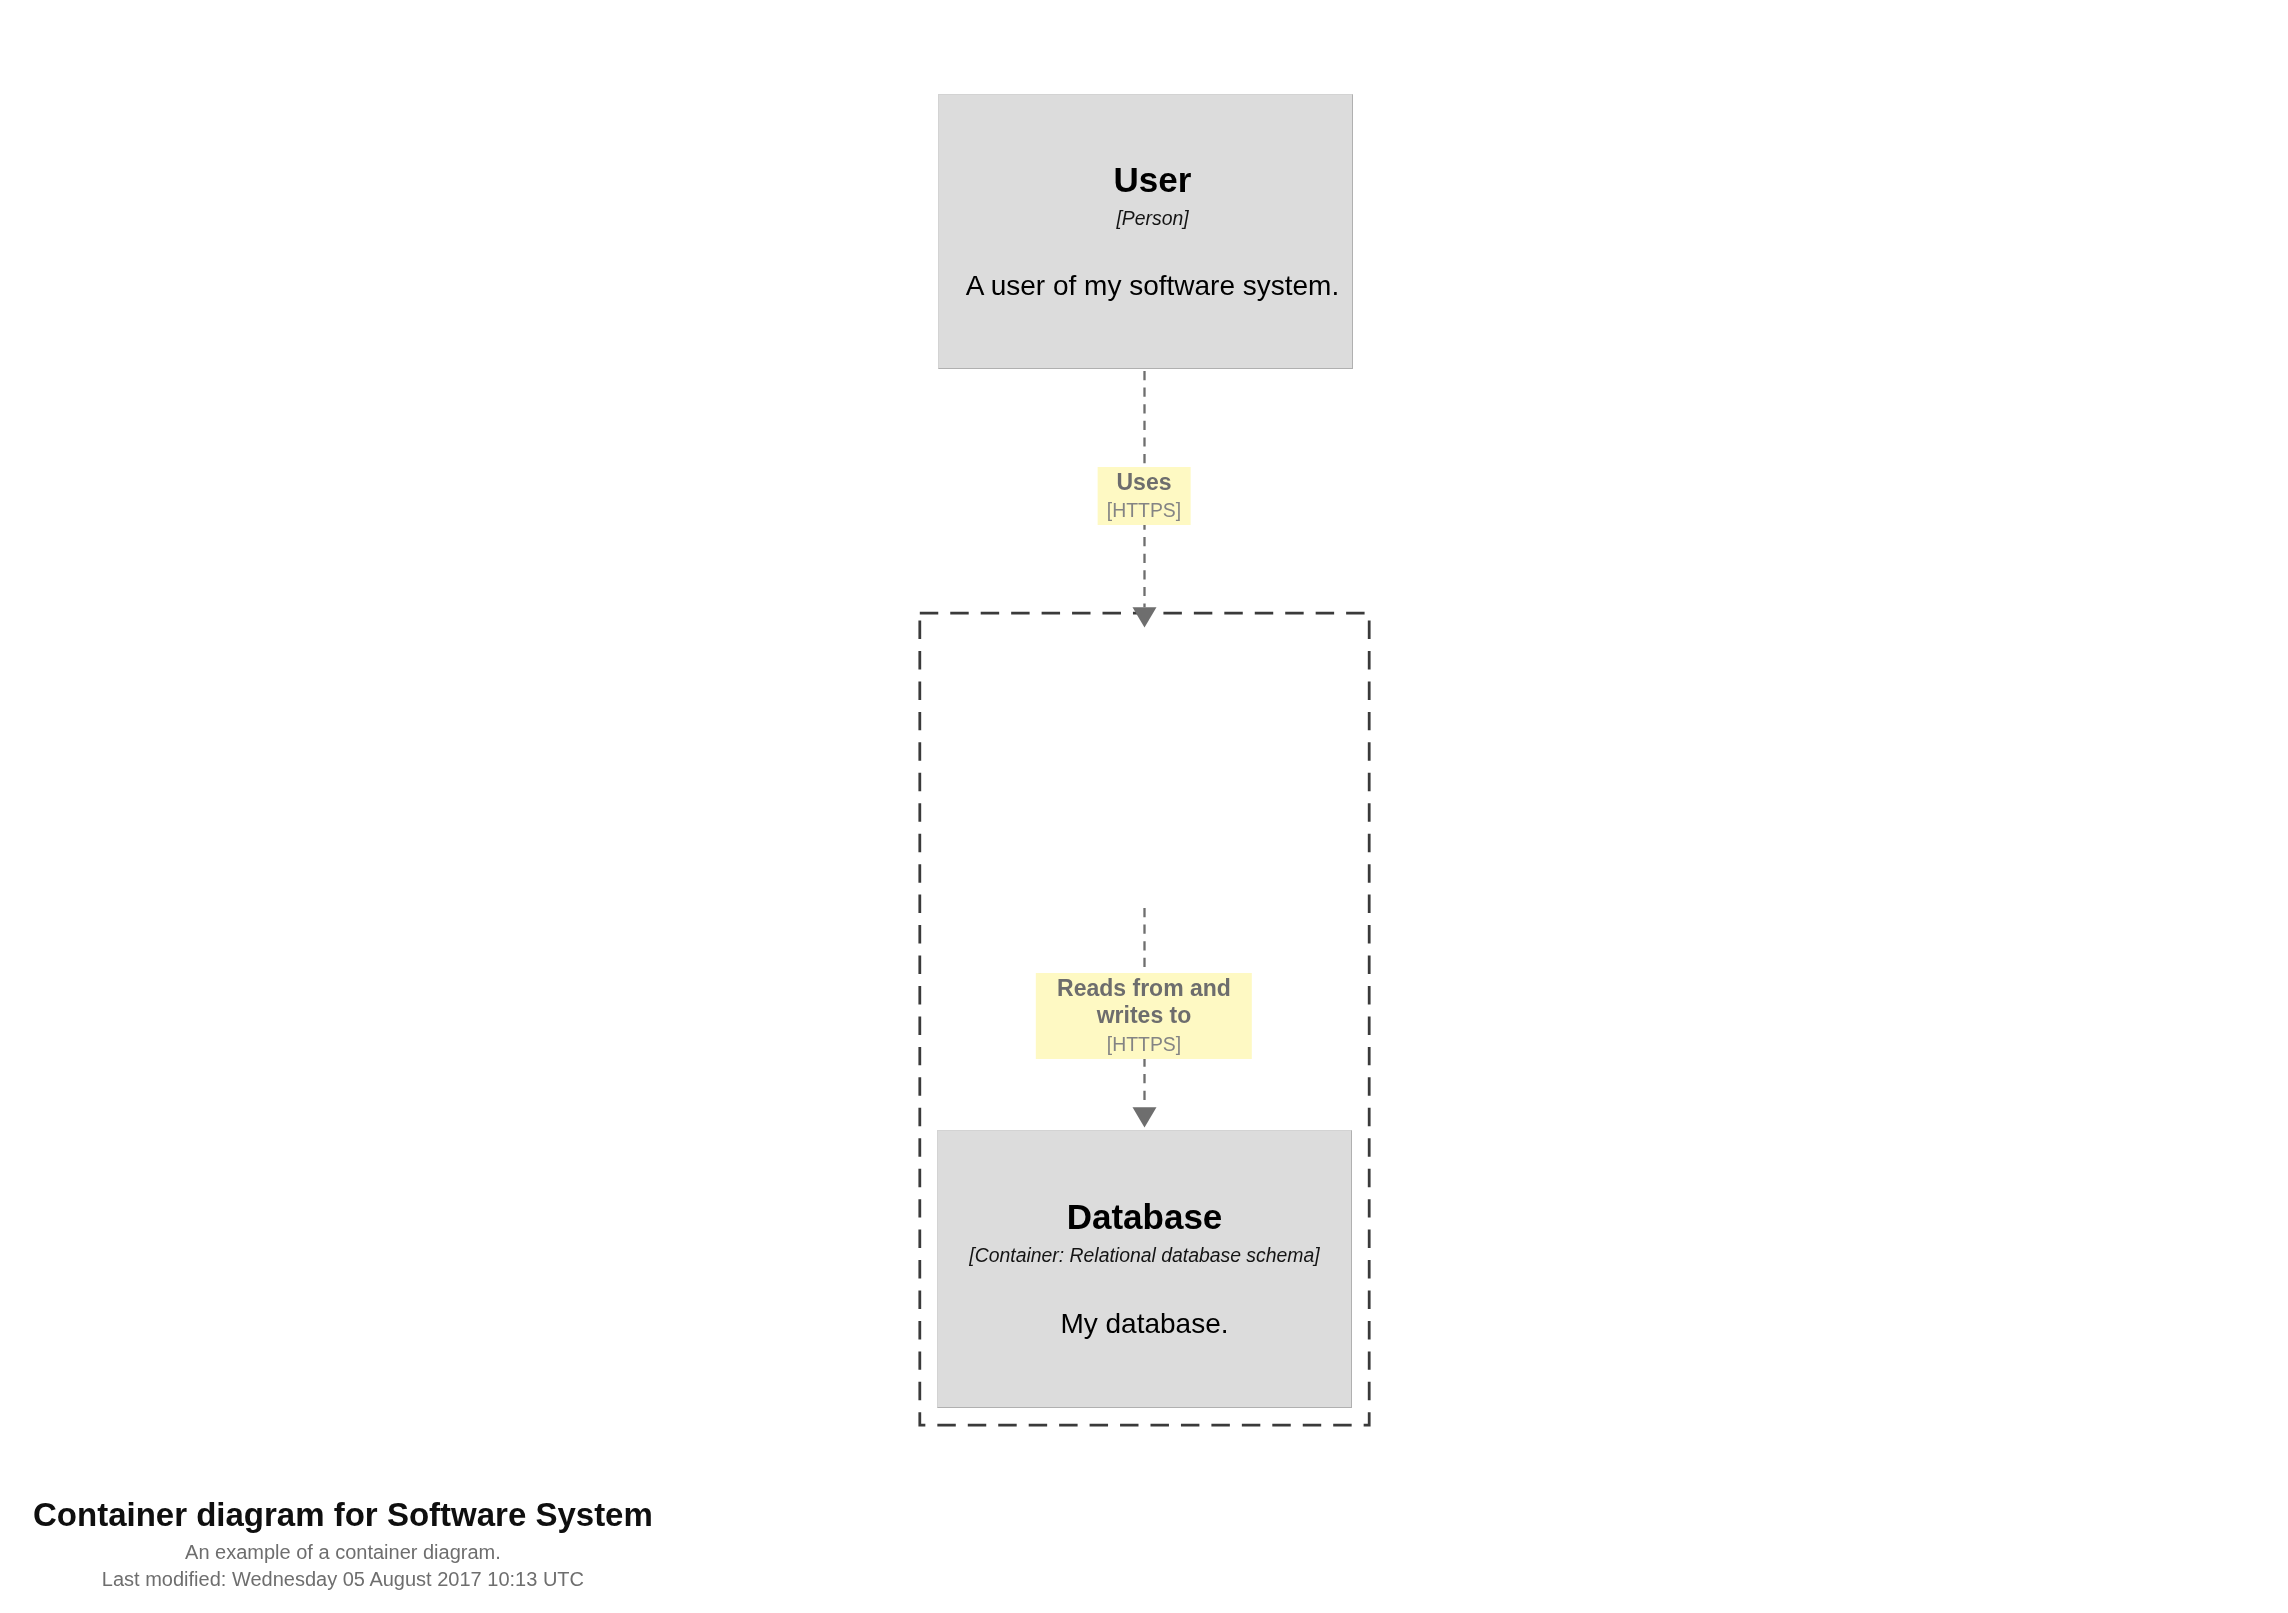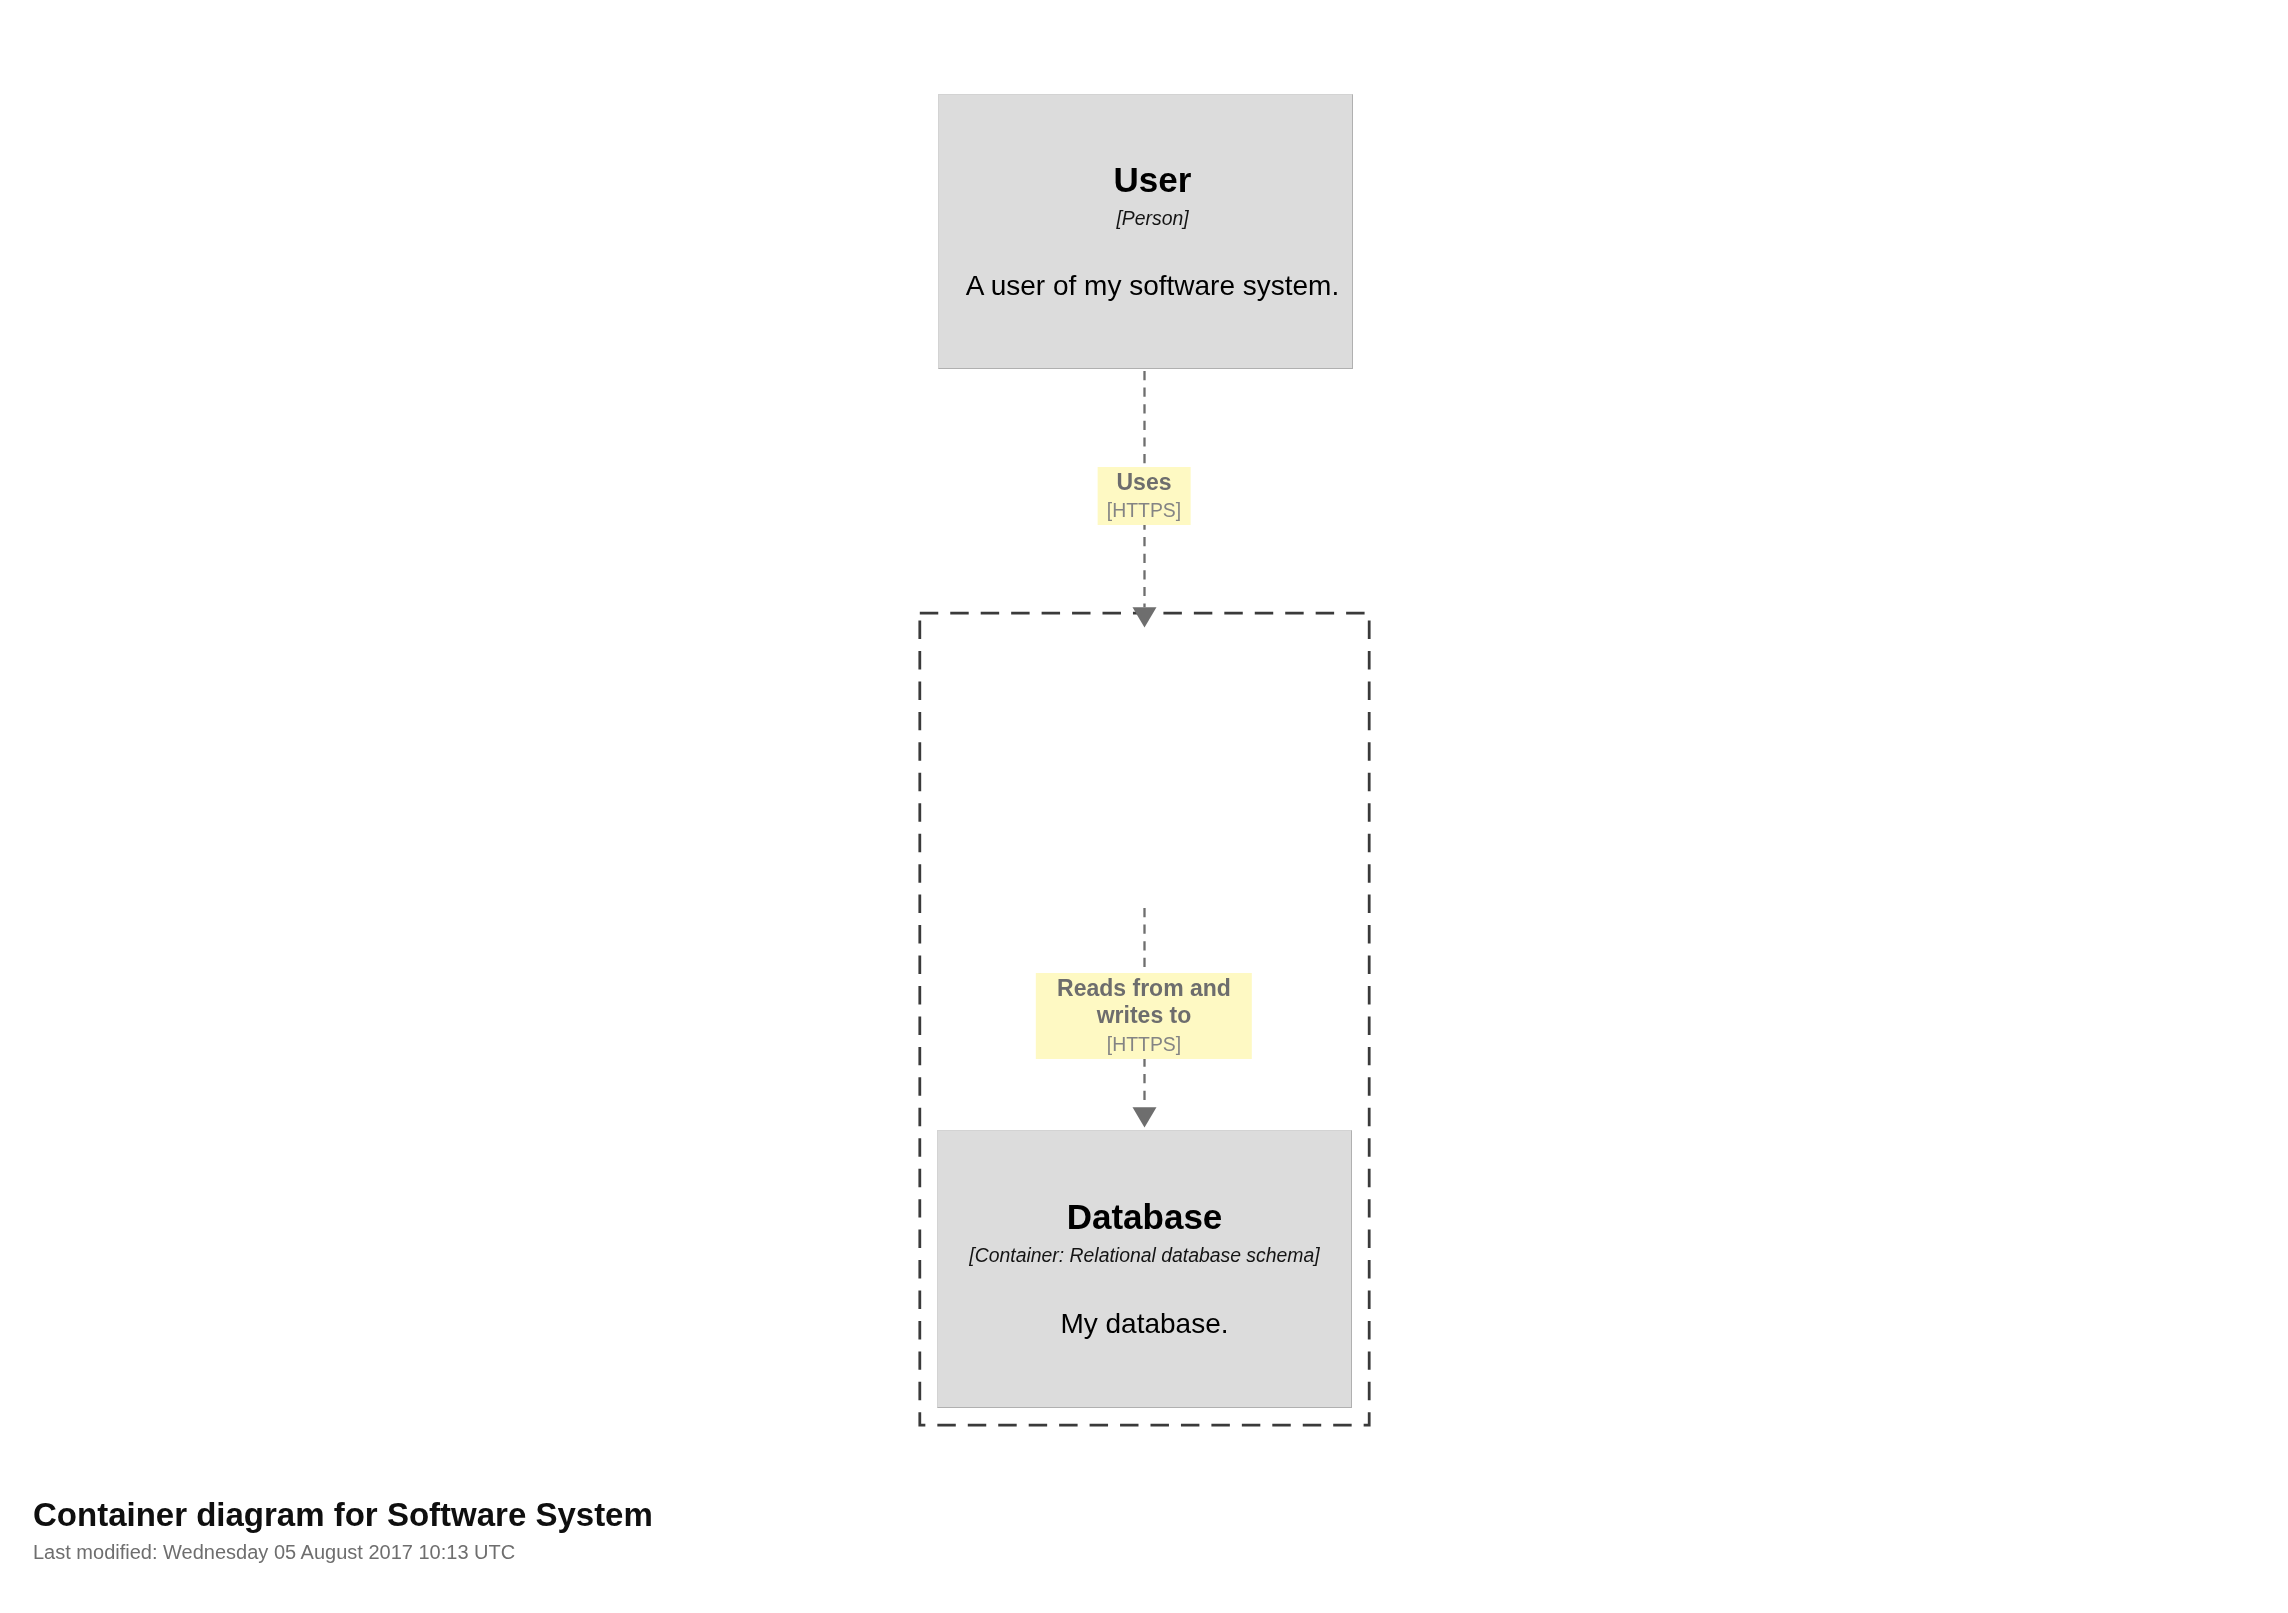--- a/index.html
+++ b/index.html
@@ -78,20 +78,21 @@
     margin-top: 1.8px;
     font-size: 19.4px;
     color: #848484;
     line-height: 1.3;
   }
   .footer {
     position: absolute;
     z-index: 2;
     left: 33px;
     top: 1495px;
+    text-align: center;
   }
   .footer-title {
     margin: 0;
     font-size: 33px;
     font-weight: bold;
     color: #0f0f0f;
     line-height: 1.2;
   }
   .footer-sub {
     margin-top: 4.6px;
@@ -139,18 +140,19 @@
 
   <div class="element-box database">
     <div class="el-name">Database</div>
     <div class="el-meta">[Container: Relational database schema]</div>
     <div class="el-desc">My database.</div>
   </div>
 
   <div class="footer">
     <h1 class="footer-title">Container diagram for Software System</h1>
     <div class="footer-sub">
+      <div>An example of a container diagram.</div>
       <div>Last modified: Wednesday 05 August 2017 10:13 UTC</div>
     </div>
   </div>
 
 </div>
 
 
 </body></html>

